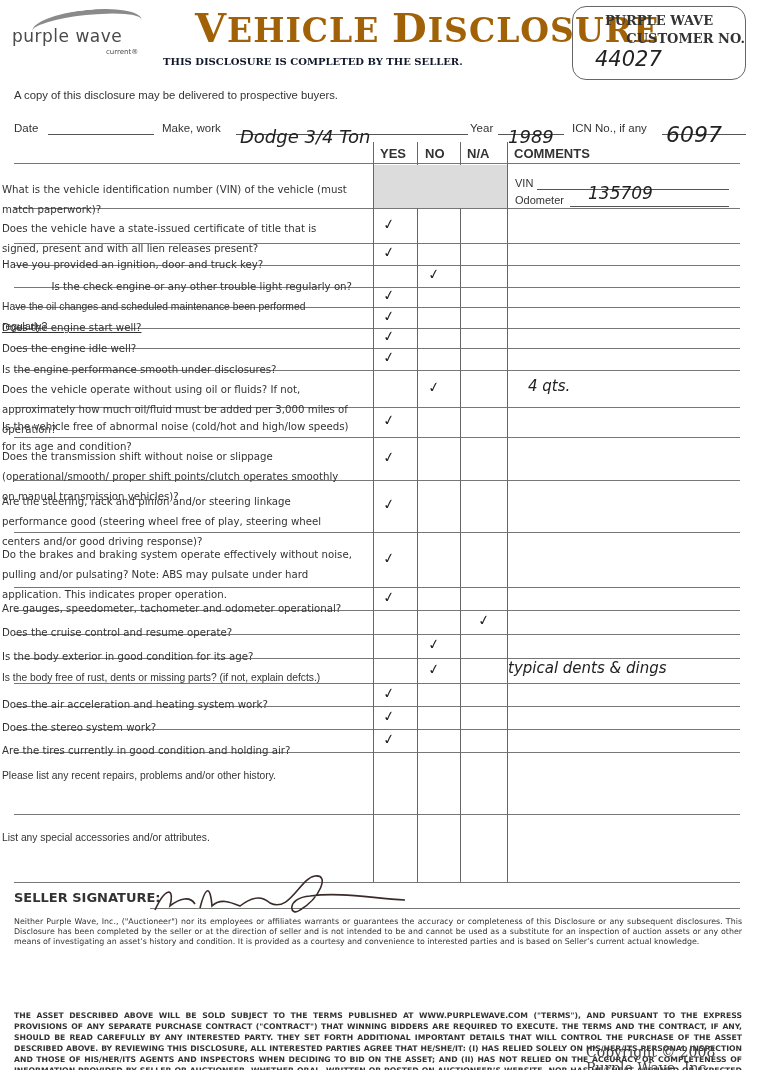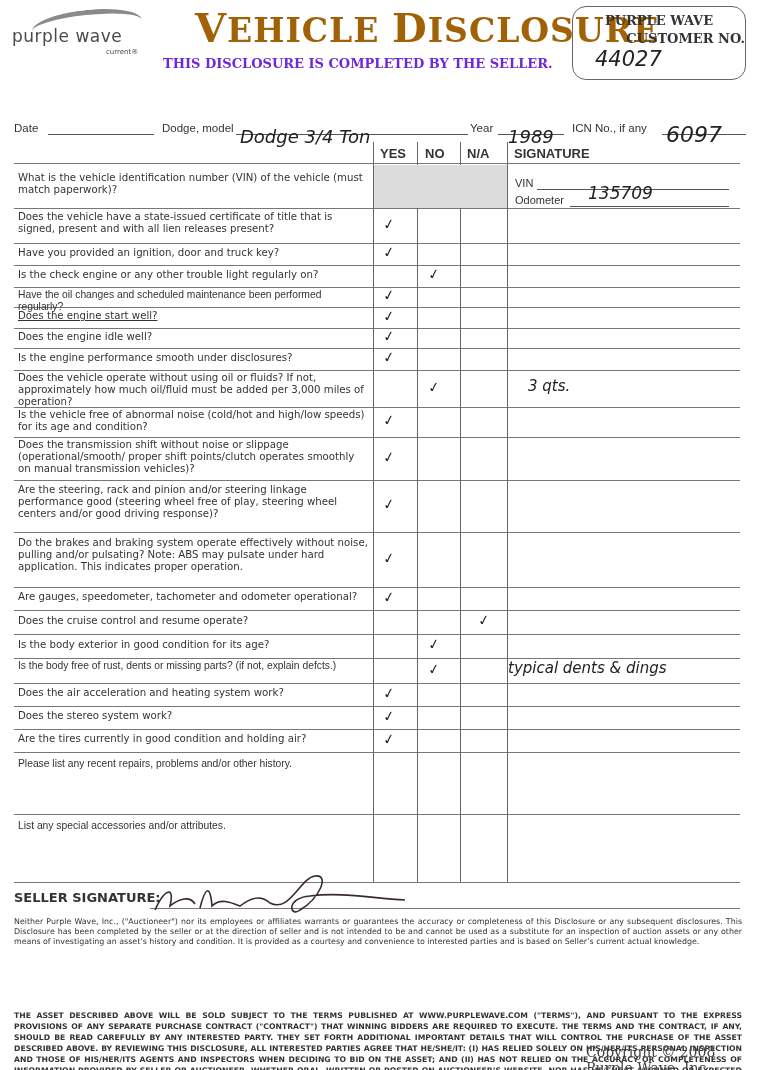--- a/index.html
+++ b/index.html
@@ -5,36 +5,36 @@
   html,body{margin:0;padding:0;background:#fff;}
   body{width:758px;height:1070px;position:relative;overflow:hidden;color:#2a2a2a;font-family:"DejaVu Sans",sans-serif;}
   .abs{position:absolute;}
   
   .logo{left:10px;top:10px;width:140px;height:44px;}
   .logo-wave{position:absolute;left:22px;top:0;width:110px;height:26px;border-top:5px solid #8a8a8a;border-radius:60% 60% 0 0;transform:rotate(-6deg);}
   .logo-text{position:absolute;left:2px;top:16px;font-family:"DejaVu Sans",sans-serif;font-size:17px;color:#4a4a4a;letter-spacing:0.5px;}
   .logo-sub{position:absolute;left:96px;top:38px;font-size:7px;color:#4a4a4a;}
   .title{left:195px;top:4px;font-family:"DejaVu Serif",serif;font-weight:bold;font-size:33px;color:#a16207;letter-spacing:1px;}
   .title .cap{font-size:40px;}
-  .subtitle{left:163px;top:56px;font-family:"DejaVu Serif",serif;font-weight:bold;font-size:13px;color:#6d28d9;}
+  .subtitle{left:163px;top:56px;font-family:"DejaVu Serif",serif;font-weight:bold;font-size:10px;color:#0f172a;}
   .custbox{left:572px;top:6px;width:172px;height:72px;border:1.5px solid #666;border-radius:14px;}
   .cust-l1,.cust-l2{position:absolute;left:0;width:100%;text-align:center;font-family:"DejaVu Serif",serif;font-weight:bold;font-size:13px;color:#333;}
   .cust-l1{top:6px;} .cust-l2{top:24px;text-align:right;}
   .hand{font-family:"DejaVu Sans",sans-serif;color:#222;font-style:italic;}
   .cust-num{position:absolute;left:22px;top:40px;font-size:21px;}
   .intro{left:14px;top:88px;font-size:11.3px;line-height:14px;color:#333;font-family:"Liberation Sans",sans-serif;}
   .fields{left:14px;top:120px;width:730px;height:20px;font-size:11.5px;font-family:"Liberation Sans",sans-serif;color:#333;}
   .fld-label{position:absolute;top:2px;}
   .fld-line{position:absolute;top:14px;border-bottom:1px solid #555;height:0;}
   .fld-val{position:absolute;font-size:18px;top:-8px;}
   
   .hline{position:absolute;left:14px;width:726px;border-top:1px solid #777;height:0;}
   .vline{position:absolute;border-left:1px solid #666;width:0;}
   .colhdr{position:absolute;top:146px;font-family:"Liberation Sans",sans-serif;font-weight:bold;font-size:13px;color:#333;}
-  .q{position:absolute;left:18px;font-family:"DejaVu Sans",sans-serif;font-size:10.2px;line-height:12px;color:#333;}
+  .q{position:absolute;left:2px;font-family:"DejaVu Sans",sans-serif;font-size:10.2px;line-height:20px;color:#333;margin-top:8px;}
   .q.sm{font-family:"Liberation Sans",sans-serif;font-size:10.3px;}
   .mark{position:absolute;font-size:14px;color:#222;transform:rotate(-10deg);}
   .comment{position:absolute;font-size:15px;color:#222;font-style:italic;}
   .shade{position:absolute;left:374px;top:165px;width:133px;height:43px;background:#dcdcdc;}
   .vin-lbl{position:absolute;font-family:"Liberation Sans",sans-serif;font-size:11px;color:#333;}
   
   .sig-label{left:14px;top:890px;font-family:"DejaVu Sans",sans-serif;font-weight:bold;font-size:13px;color:#333;}
   .sig-line{left:150px;top:908px;width:590px;border-top:1px solid #777;}
   .sig{left:150px;top:868px;width:260px;height:50px;}
   .disclaimer{left:14px;top:917px;width:728px;font-family:"DejaVu Sans",sans-serif;font-size:7.9px;line-height:10.2px;color:#333;text-align:justify;}
@@ -53,29 +53,30 @@
 <div class="abs title"><span class="cap">V</span><span>EHICLE </span><span class="cap">D</span><span>ISCLOSURE</span></div>
 <div class="abs subtitle">THIS DISCLOSURE IS COMPLETED BY THE SELLER.</div>
 
 <div class="abs custbox">
   <div class="cust-l1">PURPLE WAVE</div>
   <div class="cust-l2">CUSTOMER NO.</div>
   <div class="cust-num hand">44027</div>
 </div>
 
 <div class="abs intro">
+  <div>A copy of this disclosure may be delivered to prospective buyers.</div>
 </div>
 
 <div class="abs fields">
   <span class="fld-label" style="left:0">Date</span>
   <span class="fld-line" style="left:34px;width:106px">
       <span class="fld-val hand"></span>
     </span>
 
-  <span class="fld-label" style="left:148px">Dodge, model</span>
+  <span class="fld-label" style="left:148px">Make, work</span>
   <span class="fld-line" style="left:222px;width:232px">
       <span class="fld-val hand" style="left:4px">Dodge 3/4 Ton</span>
     </span>
 
   <span class="fld-label" style="left:456px">Year</span>
   <span class="fld-line" style="left:484px;width:66px">
       <span class="fld-val hand" style="left:10px">1989</span>
     </span>
 
   <span class="fld-label" style="left:558px">ICN No., if any</span>
@@ -110,21 +111,21 @@
     <div class="hline" style="top: 882px;"></div>
     <div class="vline" style="left: 373px; top: 142px; height: 740px;"></div>
     <div class="vline" style="left: 417px; top: 142px; height: 740px;"></div>
     <div class="vline" style="left: 460px; top: 142px; height: 740px;"></div>
     <div class="vline" style="left: 507px; top: 142px; height: 740px;"></div>
   </div>
 
 <div class="colhdr" style="left:380px">YES</div>
 <div class="colhdr" style="left:425px">NO</div>
 <div class="colhdr" style="left:467px">N/A</div>
-<div class="colhdr" style="left:514px">SIGNATURE</div>
+<div class="colhdr" style="left:514px">COMMENTS</div>
 
 <div class="shade"></div>
 <div class="vin-lbl" style="left:515px;top:177px">VIN</div>
 <div class="abs" style="left:537px;top:189px;width:192px;border-top:1px solid #555"></div>
 <div class="vin-lbl" style="left:515px;top:194px">Odometer</div>
 <div class="abs" style="left:570px;top:206px;width:159px;border-top:1px solid #555"></div>
 <div class="comment" style="left:588px;top:183px;font-size:17px">135709</div>
 
 <div id="rows">
     <div class="q" style="top: 171.5px; width: 350px;">What is the vehicle identification number (VIN) of the vehicle (must match paperwork)?</div>
@@ -134,21 +135,21 @@
     <div class="q" style="top: 210.5px; width: 350px;">Does the vehicle have a state-issued certificate of title that is signed, present and with all lien releases present?</div>
     <div class="abs" style="left: 374px; top: 208px; width: 43px; height: 35px;"></div>
     <div class="abs" style="left: 418px; top: 208px; width: 42px; height: 35px;"></div>
     <div class="abs" style="left: 461px; top: 208px; width: 46px; height: 35px;"></div>
     <div class="mark" style="left: 383px; top: 215.5px;">✓</div>
     <div class="q" style="top: 246.5px; width: 350px;">Have you provided an ignition, door and truck key?</div>
     <div class="abs" style="left: 374px; top: 243px; width: 43px; height: 22px;"></div>
     <div class="abs" style="left: 418px; top: 243px; width: 42px; height: 22px;"></div>
     <div class="abs" style="left: 461px; top: 243px; width: 46px; height: 22px;"></div>
     <div class="mark" style="left: 383px; top: 244px;">✓</div>
-    <div class="q" style="top: 268.5px; width: 350px;">Is the check engine or any other trouble light regularly on?</div>
+    <div class="q" style="top: 268.5px; width: 350px; text-align: right;">Is the check engine or any other trouble light regularly on?</div>
     <div class="abs" style="left: 374px; top: 265px; width: 43px; height: 22px;"></div>
     <div class="abs" style="left: 418px; top: 265px; width: 42px; height: 22px;"></div>
     <div class="abs" style="left: 461px; top: 265px; width: 46px; height: 22px;"></div>
     <div class="mark" style="left: 428px; top: 266px;">✓</div>
     <div class="q sm" style="top: 289px; width: 350px;">Have the oil changes and scheduled maintenance been performed regularly?</div>
     <div class="abs" style="left: 374px; top: 287px; width: 43px; height: 20px;"></div>
     <div class="abs" style="left: 418px; top: 287px; width: 42px; height: 20px;"></div>
     <div class="abs" style="left: 461px; top: 287px; width: 46px; height: 20px;"></div>
     <div class="mark" style="left: 383px; top: 287px;">✓</div>
     <div class="q" style="top: 310px; width: 350px; text-decoration: underline;">Does the engine start well?</div>
@@ -164,21 +165,21 @@
     <div class="q" style="top: 351.5px; width: 350px;">Is the engine performance smooth under disclosures?</div>
     <div class="abs" style="left: 374px; top: 348px; width: 43px; height: 22px;"></div>
     <div class="abs" style="left: 418px; top: 348px; width: 42px; height: 22px;"></div>
     <div class="abs" style="left: 461px; top: 348px; width: 46px; height: 22px;"></div>
     <div class="mark" style="left: 383px; top: 349px;">✓</div>
     <div class="q" style="top: 372px; width: 350px;">Does the vehicle operate without using oil or fluids?  If not, approximately how much oil/fluid must be added per 3,000 miles of operation?</div>
     <div class="abs" style="left: 374px; top: 370px; width: 43px; height: 37px;"></div>
     <div class="abs" style="left: 418px; top: 370px; width: 42px; height: 37px;"></div>
     <div class="abs" style="left: 461px; top: 370px; width: 46px; height: 37px;"></div>
     <div class="mark" style="left: 428px; top: 378.5px;">✓</div>
-    <div class="comment" style="left: 528px; top: 376.5px;">3 qts.</div>
+    <div class="comment" style="left: 528px; top: 376.5px;">4 qts.</div>
     <div class="q" style="top: 409px; width: 350px;">Is the vehicle free of abnormal noise (cold/hot and high/low speeds) for its age and condition?</div>
     <div class="abs" style="left: 374px; top: 407px; width: 43px; height: 30px;"></div>
     <div class="abs" style="left: 418px; top: 407px; width: 42px; height: 30px;"></div>
     <div class="abs" style="left: 461px; top: 407px; width: 46px; height: 30px;"></div>
     <div class="mark" style="left: 383px; top: 412px;">✓</div>
     <div class="q" style="top: 439px; width: 350px;">Does the transmission shift without noise or slippage (operational/smooth/ proper shift points/clutch operates smoothly on manual transmission vehicles)?</div>
     <div class="abs" style="left: 374px; top: 437px; width: 43px; height: 43px;"></div>
     <div class="abs" style="left: 418px; top: 437px; width: 42px; height: 43px;"></div>
     <div class="abs" style="left: 461px; top: 437px; width: 46px; height: 43px;"></div>
     <div class="mark" style="left: 383px; top: 448.5px;">✓</div>

